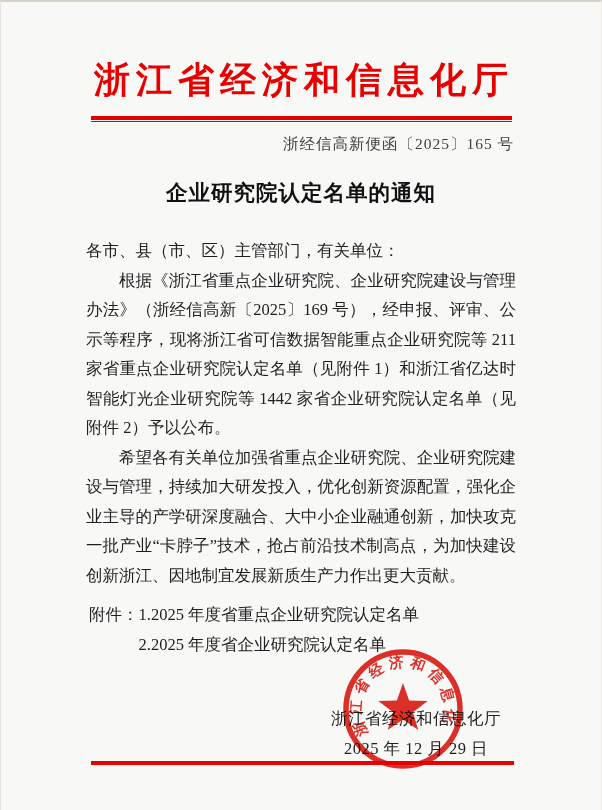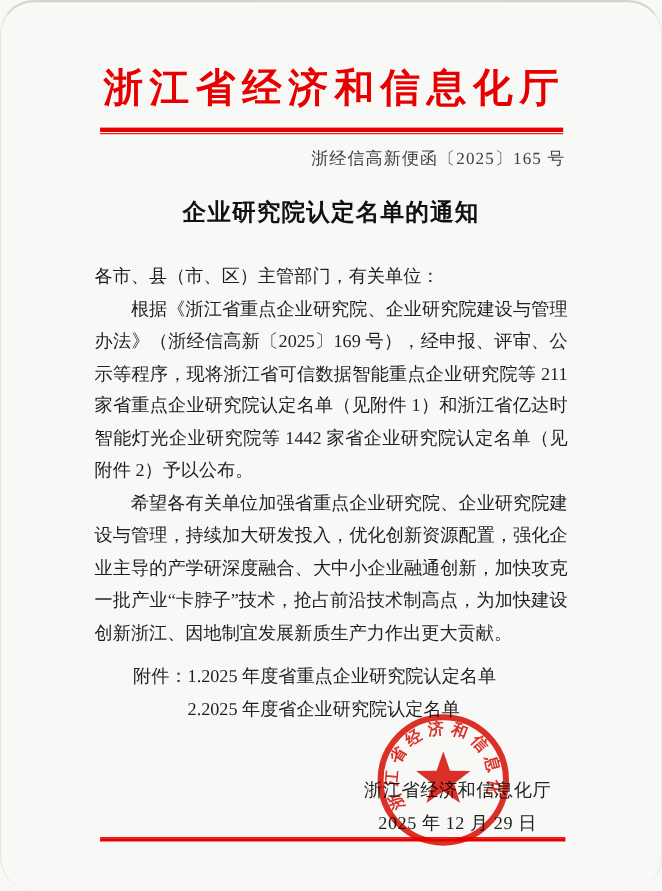--- a/index.html
+++ b/index.html
@@ -10,21 +10,20 @@
     color:#2a2a2a;
   }
   .page{
     position:relative;
     width:602px; height:810px;
     overflow:hidden;
     background:#f8f8f7;
     border-top:2px solid #d9d2c9;
     border-left:1px solid #e7e4df;
     border-right:1px solid #ebe8e4;
-    border-radius:31px;
   }
   .letterhead{
     margin-top:52px;
     text-align:center;
     font-size:36px;
     font-weight:bold;
     letter-spacing:6px;
     text-indent:6px;
     color:#e60000;
     line-height:52px;
@@ -54,21 +53,21 @@
   }
   .body-text{
     margin:26px 85px 0 85px;
     font-size:16.5px;
     line-height:29.5px;
     text-align:justify;
     color:#1f1f1f;
   }
   .body-text p.indent{ text-indent:2em; }
   .attachments{
-    margin:10px 85px 0 120px;
+    margin:10px 85px 0 88px;
     font-size:16.5px;
     line-height:30px;
     color:#1f1f1f;
   }
   .attachments .row{ display:flex; }
   .att-items .att-item{ display:block; }
   .signature{
     position:absolute;
     top:702px; left:330px; width:170px;
     font-size:16.5px;

